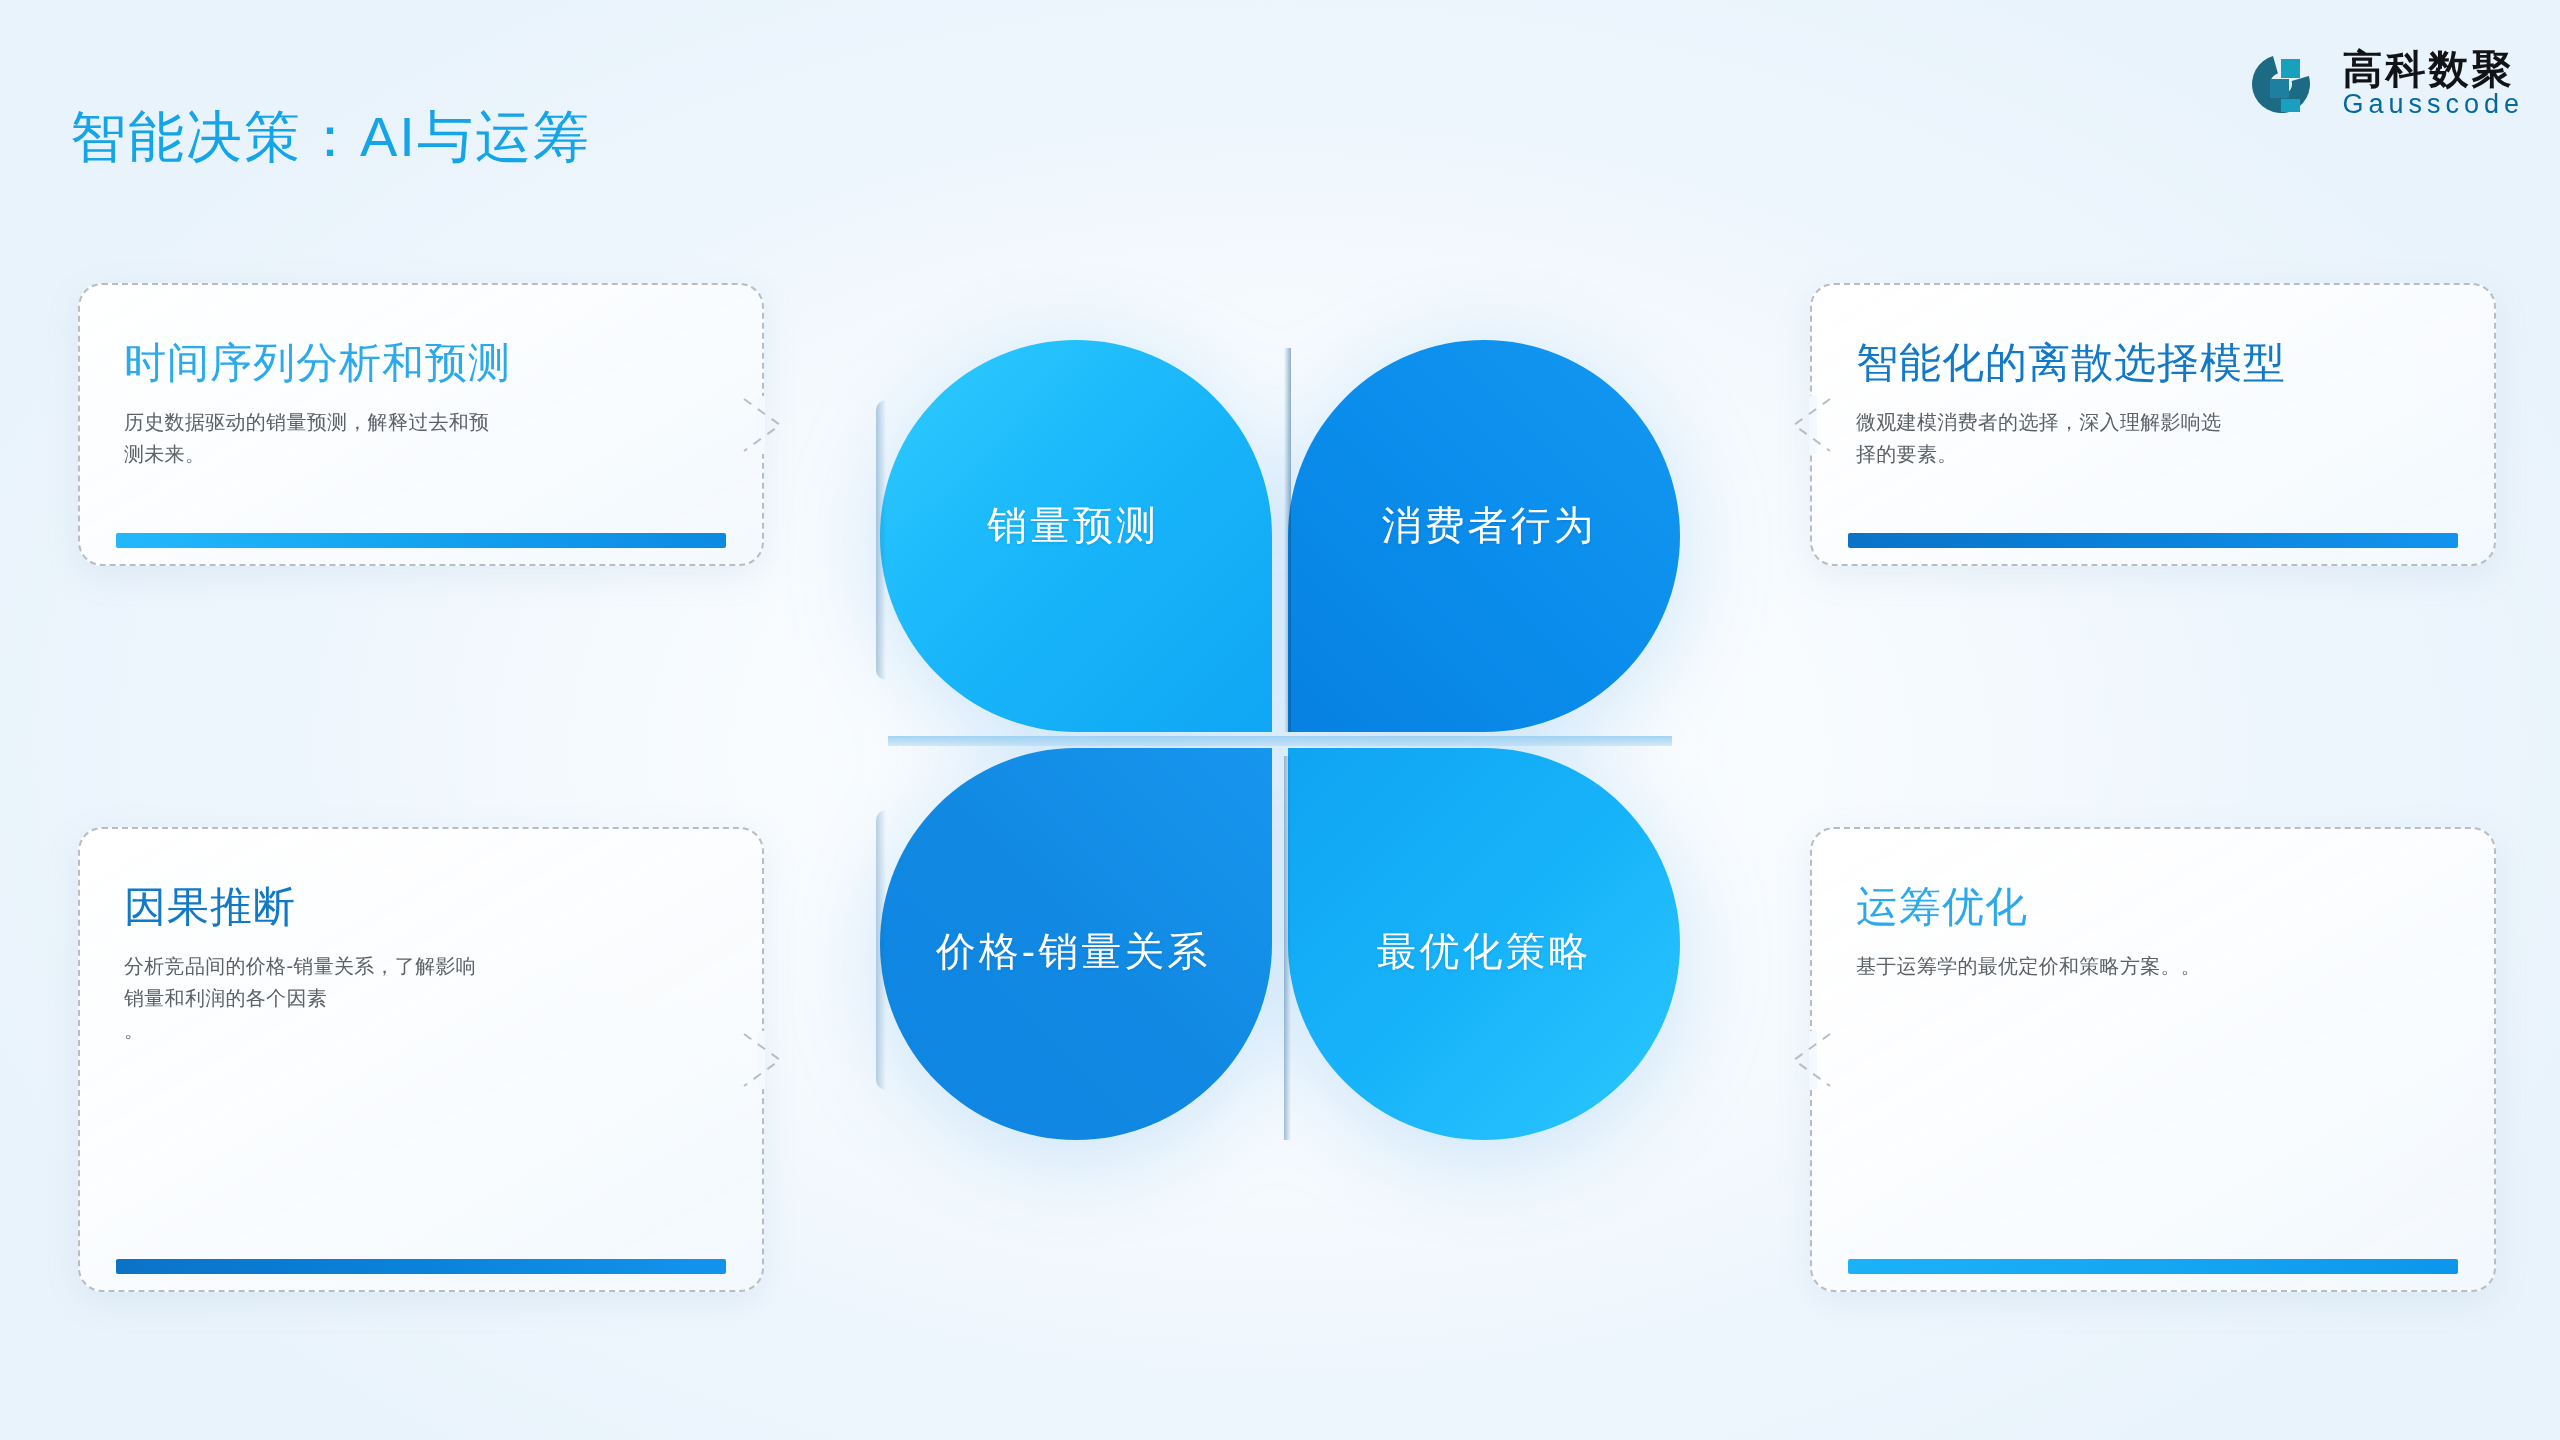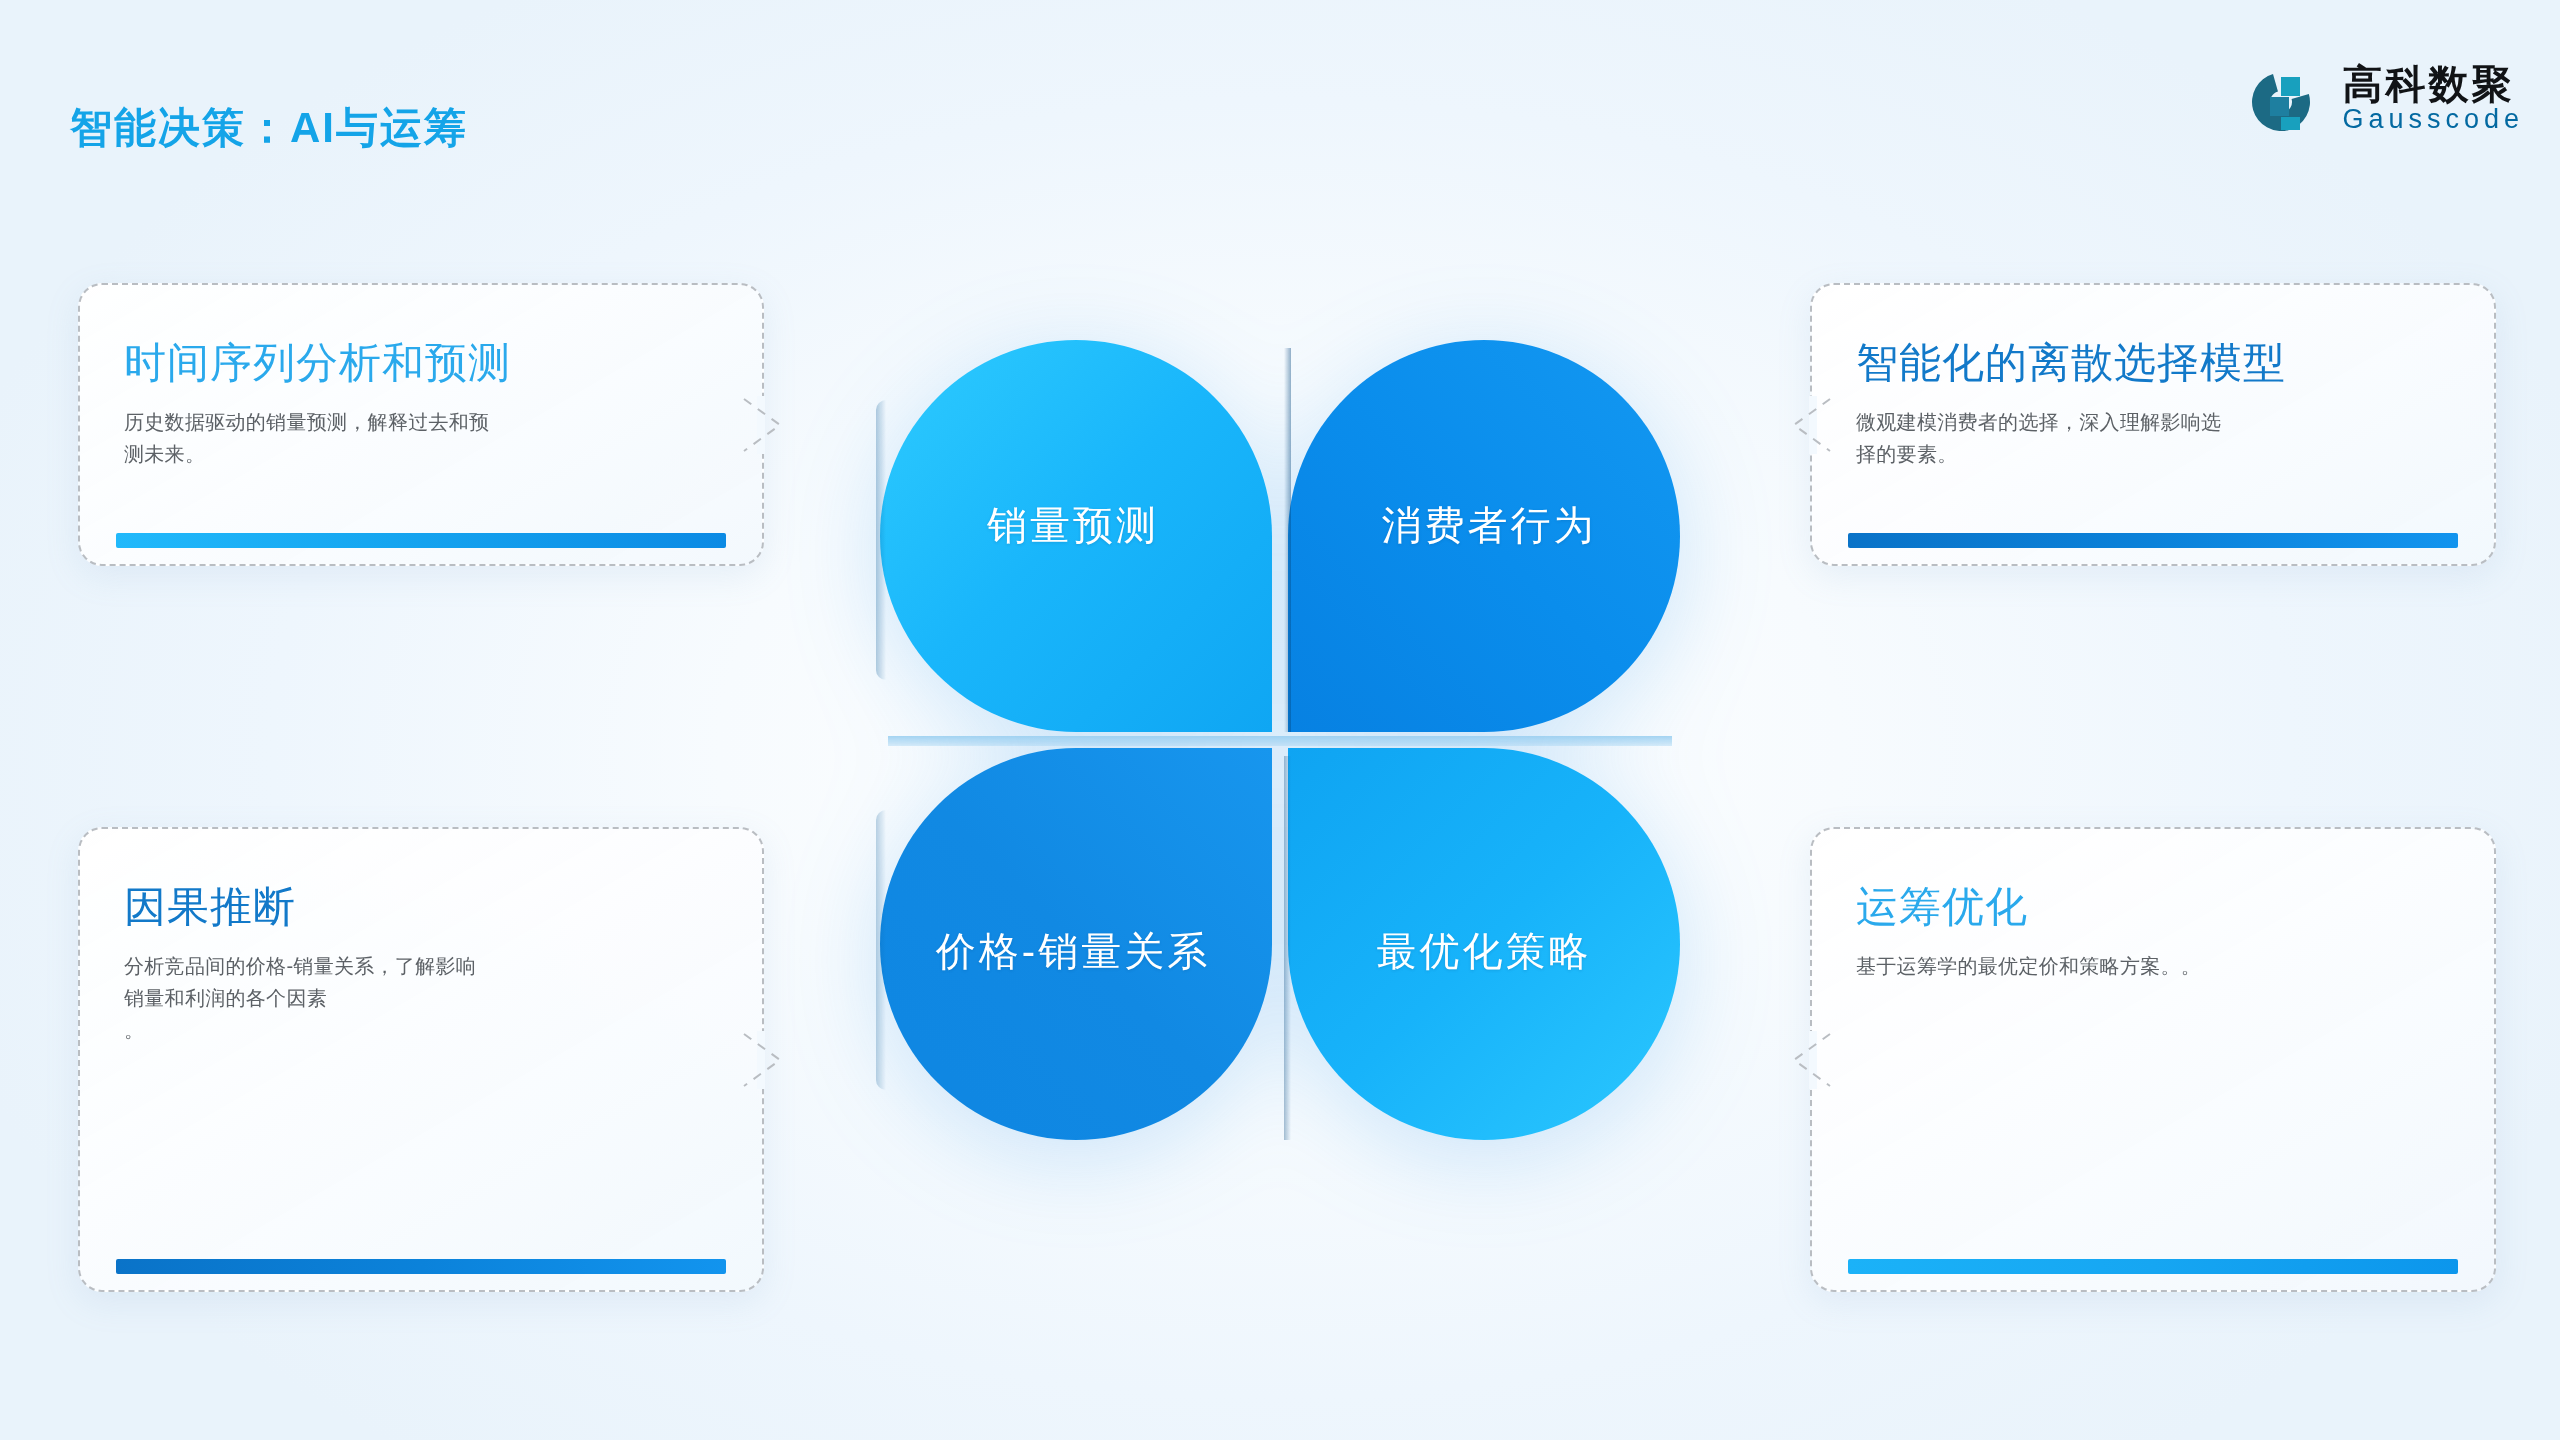--- a/index.html
+++ b/index.html
@@ -10,24 +10,24 @@
       radial-gradient(ellipse 1400px 900px at 50% 52%, #ffffff 0%, #f7fbfe 40%, #eef6fd 72%, #e9f3fb 100%),
       linear-gradient(135deg,#f4f9fe 0%,#eef6fd 50%,#e8f2fb 100%);
     overflow:hidden;
     position:relative;
   }
 
   
   .header { position:absolute; top:0; left:0; width:2560px; height:180px; }
   .page-title {
     position:absolute; left:70px; top:100px;
-    font-size:42px; color:#14A4E8; letter-spacing:2px; font-weight:700;
+    font-size:56px; color:#14A4E8; letter-spacing:2px; font-weight:400;
     white-space:nowrap;
   }
-  .logo { position:absolute; right:36px; top:63px; display:flex; align-items:flex-end; gap:28px; }
+  .logo { position:absolute; right:36px; top:48px; display:flex; align-items:center; gap:28px; }
   .logo-mark { width:66px; height:66px; position:relative; flex:none; }
   .logo-text { display:flex; flex-direction:column; justify-content:center; }
   .logo-cn { font-size:40px; font-weight:700; color:#111316; letter-spacing:3px; line-height:1.05; white-space:nowrap; }
   .logo-en { font-size:27px; color:#0369a1; letter-spacing:5px; line-height:1.1; white-space:nowrap; }
 
   
   .card {
     position:absolute;
     border:2px dashed #b9bdc2;
     border-radius:24px;

